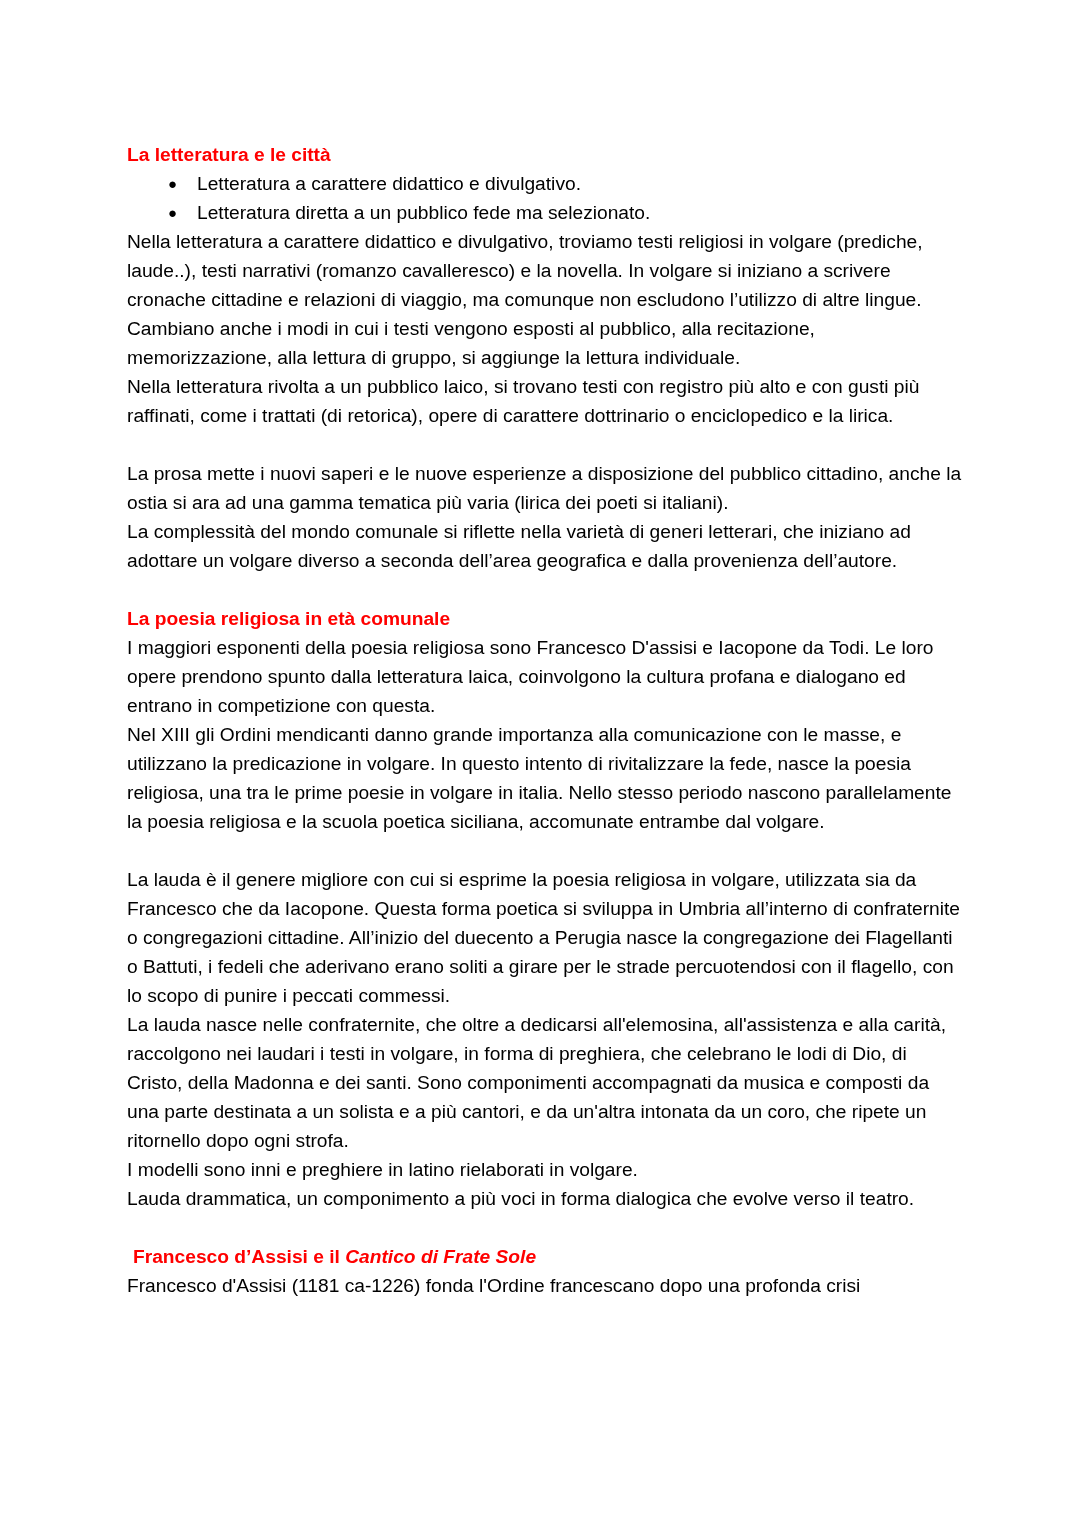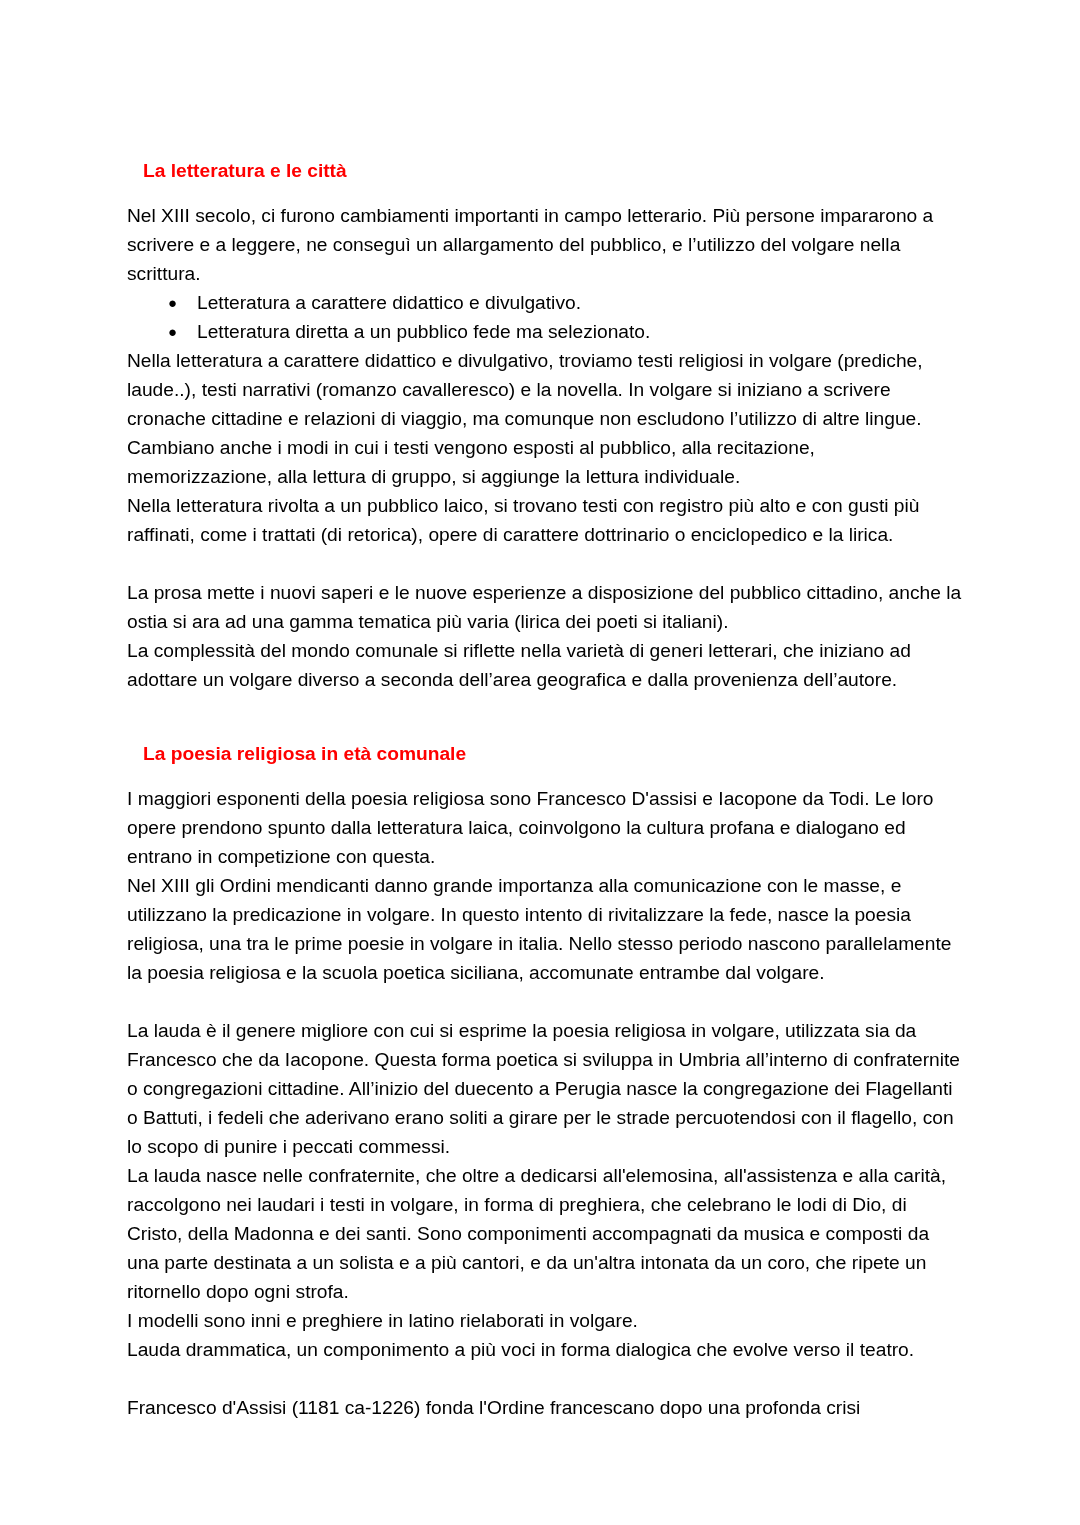--- a/index.html
+++ b/index.html
@@ -26,21 +26,21 @@
   .doc-body {
     font-size: 19.2px;
     line-height: 29px;
     text-align: left;
   }
   .section-heading {
     font-size: 19.2px;
     line-height: 29px;
     font-weight: bold;
     color: #ff0000;
-    margin: 16px;
+    margin: 0;
   }
   .section-heading .title-italic {
     font-style: italic;
   }
   .section-heading.indented {
     padding-left: 6px;
   }
   p.para {
     margin: 0;
     font-size: 19.2px;
@@ -77,21 +77,20 @@
 </style>
 </head>
 <body>
 
 <div class="page">
   <div class="doc-body">
 
     <div class="block">
       <h2 class="section-heading">La letteratura e le città</h2>
 
-      <p class="para">Nel XIII secolo, ci furono cambiamenti importanti in campo letterario. Più persone impararono a scrivere e a leggere, ne conseguì un allargamento del pubblico, e l’utilizzo del volgare nella scrittura.</p>
 
       <ul class="bullet-list">
         <li>
           <span class="bullet-dot">●</span>
           <span>Letteratura a carattere didattico e divulgativo.</span>
         </li>
         <li>
           <span class="bullet-dot">●</span>
           <span>Letteratura diretta a un pubblico fede ma selezionato.</span>
         </li>
@@ -126,18 +125,19 @@
       <p class="para">La lauda nasce nelle confraternite, che oltre a dedicarsi all'elemosina, all'assistenza e alla carità, raccolgono nei laudari i testi in volgare, in forma di preghiera, che celebrano le lodi di Dio, di Cristo, della Madonna e dei santi. Sono componimenti accompagnati da musica e composti da una parte destinata a un solista e a più cantori, e da un'altra intonata da un coro, che ripete un ritornello dopo ogni strofa.</p>
 
       <p class="para">I modelli sono inni e preghiere in latino rielaborati in volgare.</p>
 
       <p class="para">Lauda drammatica, un componimento a più voci in forma dialogica che evolve verso il teatro.</p>
     </div>
 
     <div class="spacer-line">&nbsp;</div>
 
     <div class="block">
+      <h2 class="section-heading indented"><span>Francesco d’Assisi e il </span><span class="title-italic">Cantico di Frate Sole</span></h2>
 
       <p class="para">Francesco d'Assisi (1181 ca-1226) fonda l'Ordine francescano dopo una profonda crisi</p>
     </div>
 
   </div>
 </div>
 
 </body></html>

